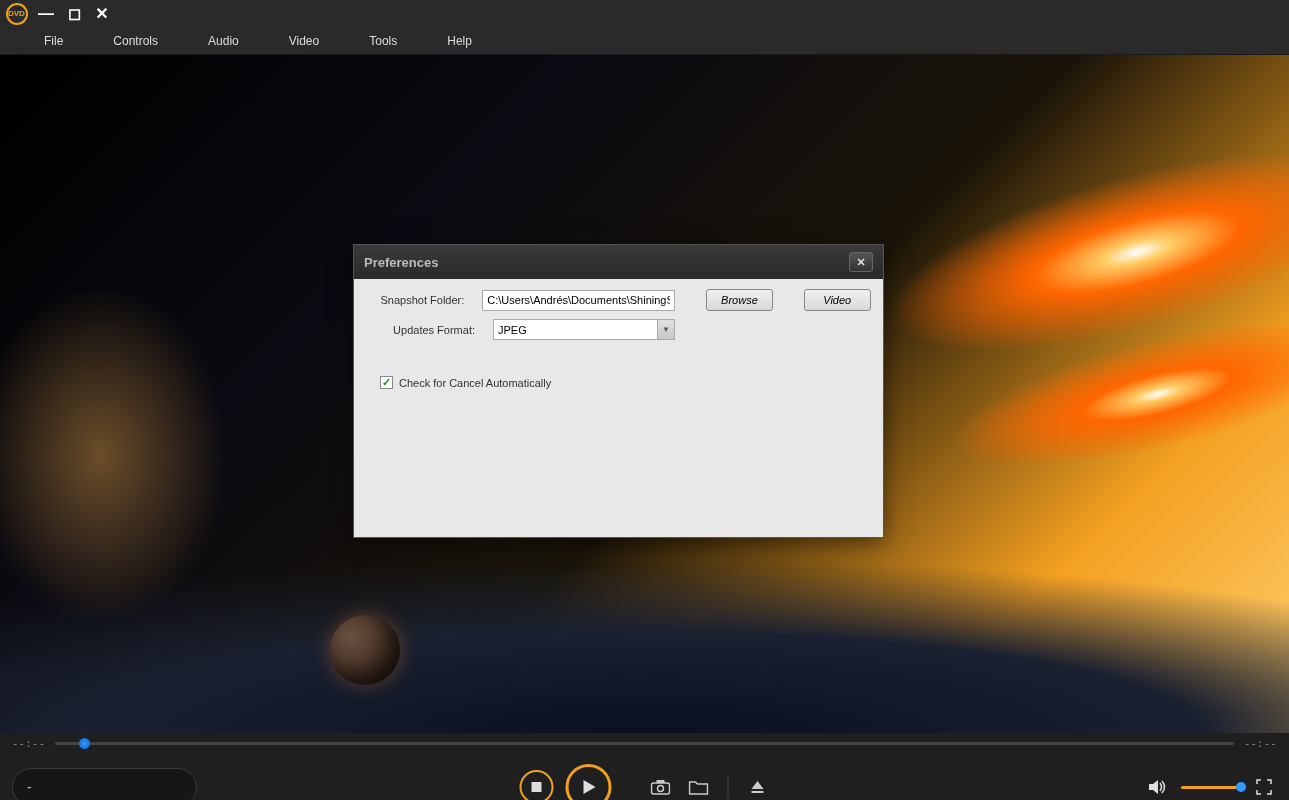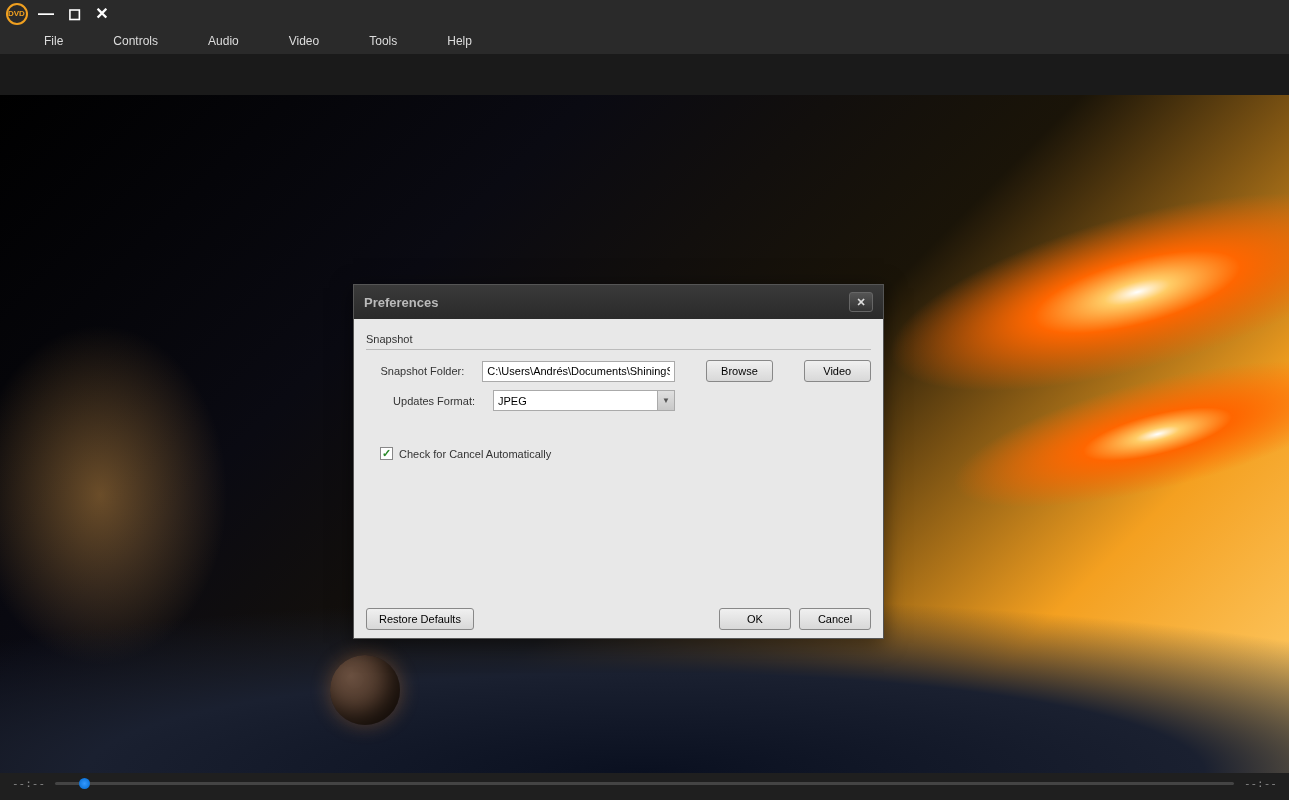--- a/index.html
+++ b/index.html
@@ -42,21 +42,20 @@
   padding-left: 44px;
   gap: 50px;
   border-bottom: 1px solid #1a1a1a;
 }
 .menubar span { color: #ddd; font-size: 12px; cursor: pointer; }
 .video-area {
   position: relative;
   height: 678px;
   background: linear-gradient(135deg, #000 0%, #0a0a12 30%, #1a1408 55%, #f4a020 80%, #ffd070 100%);
   overflow: hidden;
-  margin-top: 40px;
 }
 .video-area::before {
   content: '';
   position: absolute;
   right: -50px; top: 120px;
   width: 500px; height: 180px;
   background: radial-gradient(ellipse at 60% 50%, #fff 0%, #ffcc66 8%, #ff6600 25%, transparent 60%);
   transform: rotate(-15deg);
 }
 .video-area::after {
@@ -228,20 +227,21 @@
 }
 .dlg-btn {
   height: 22px;
   padding: 0 12px;
   background: linear-gradient(#f0f0f0, #d8d8d8);
   border: 1px solid #888;
   border-radius: 3px;
   font-size: 11px;
   font-family: inherit;
   cursor: pointer;
+  font-style: italic;
 }
 .select-wrap {
   display: flex;
   width: 182px;
 }
 .select-wrap input { flex: 1; }
 .select-arrow {
   width: 17px;
   background: linear-gradient(#e0e0e0, #c8c8c8);
   border: 1px solid #aaa;
@@ -300,47 +300,40 @@
   <div class="glow-left"></div>
   <div class="horizon"></div>
   <div class="planet"></div>
 
   <div class="dialog">
     <div class="dialog-title">
       <span>Preferences</span>
       <div class="dialog-close">✕</div>
     </div>
     <div class="dialog-body">
-      <div class="section-title">Snapshot</div>
       <div class="form-row">
         <div class="form-label">Snapshot Folder:</div>
         <input class="text-input" style="width: 212px;" value="C:\Users\Andrés\Documents\ShiningSoft\Sn">
         <div style="width:8px"></div>
         <button class="dlg-btn" style="width:72px">Browse</button>
         <div style="width:7px"></div>
         <button class="dlg-btn" style="width:72px">Video</button>
       </div>
       <div class="form-row">
         <div class="form-label">Updates Format:</div>
         <div class="select-wrap">
           <input class="text-input" value="JPEG" style="">
           <div class="select-arrow">▼</div>
         </div>
       </div>
       <div style="height:22px"></div>
       <div class="checkbox-row">
         <div class="checkbox">✓</div>
         <span>Check for Cancel Automatically</span>
       </div>
-      <div class="dialog-footer">
-        <button class="dlg-btn">Restore Defaults</button>
-        <div class="spacer"></div>
-        <button class="dlg-btn footer-btn">OK</button>
-        <button class="dlg-btn footer-btn">Cancel</button>
-      </div>
     </div>
   </div>
 </div>
 
 <div class="seekbar">
   <span class="time-label">--:--</span>
   <div class="seek-track">
     <div class="seek-thumb"></div>
   </div>
   <span class="time-label">--:--</span>

